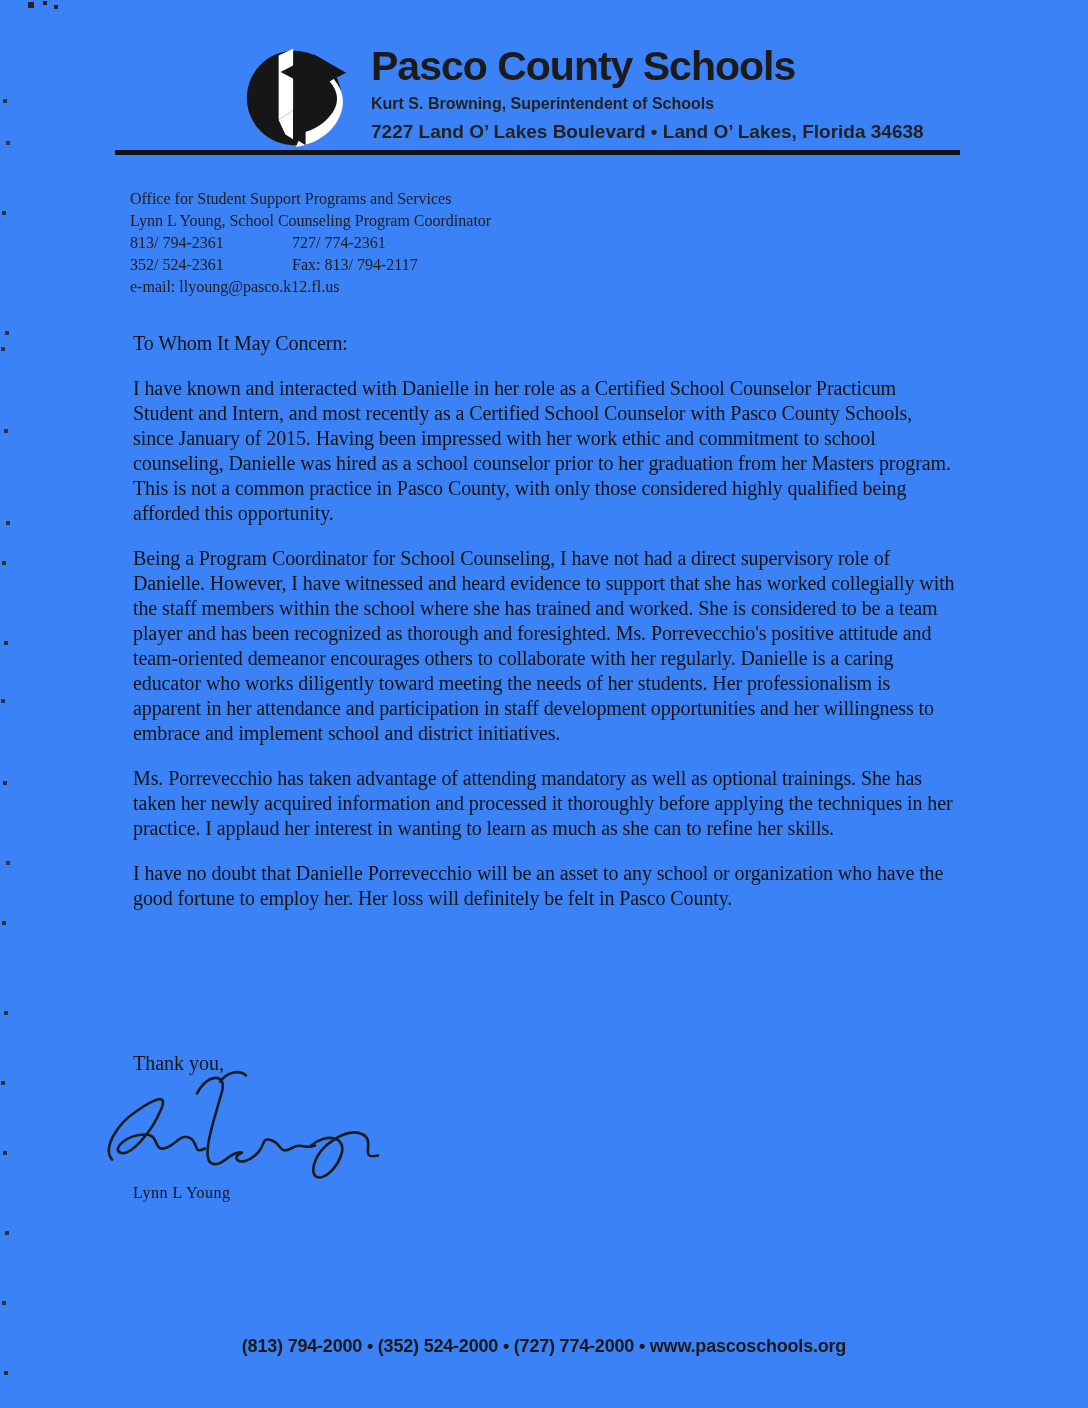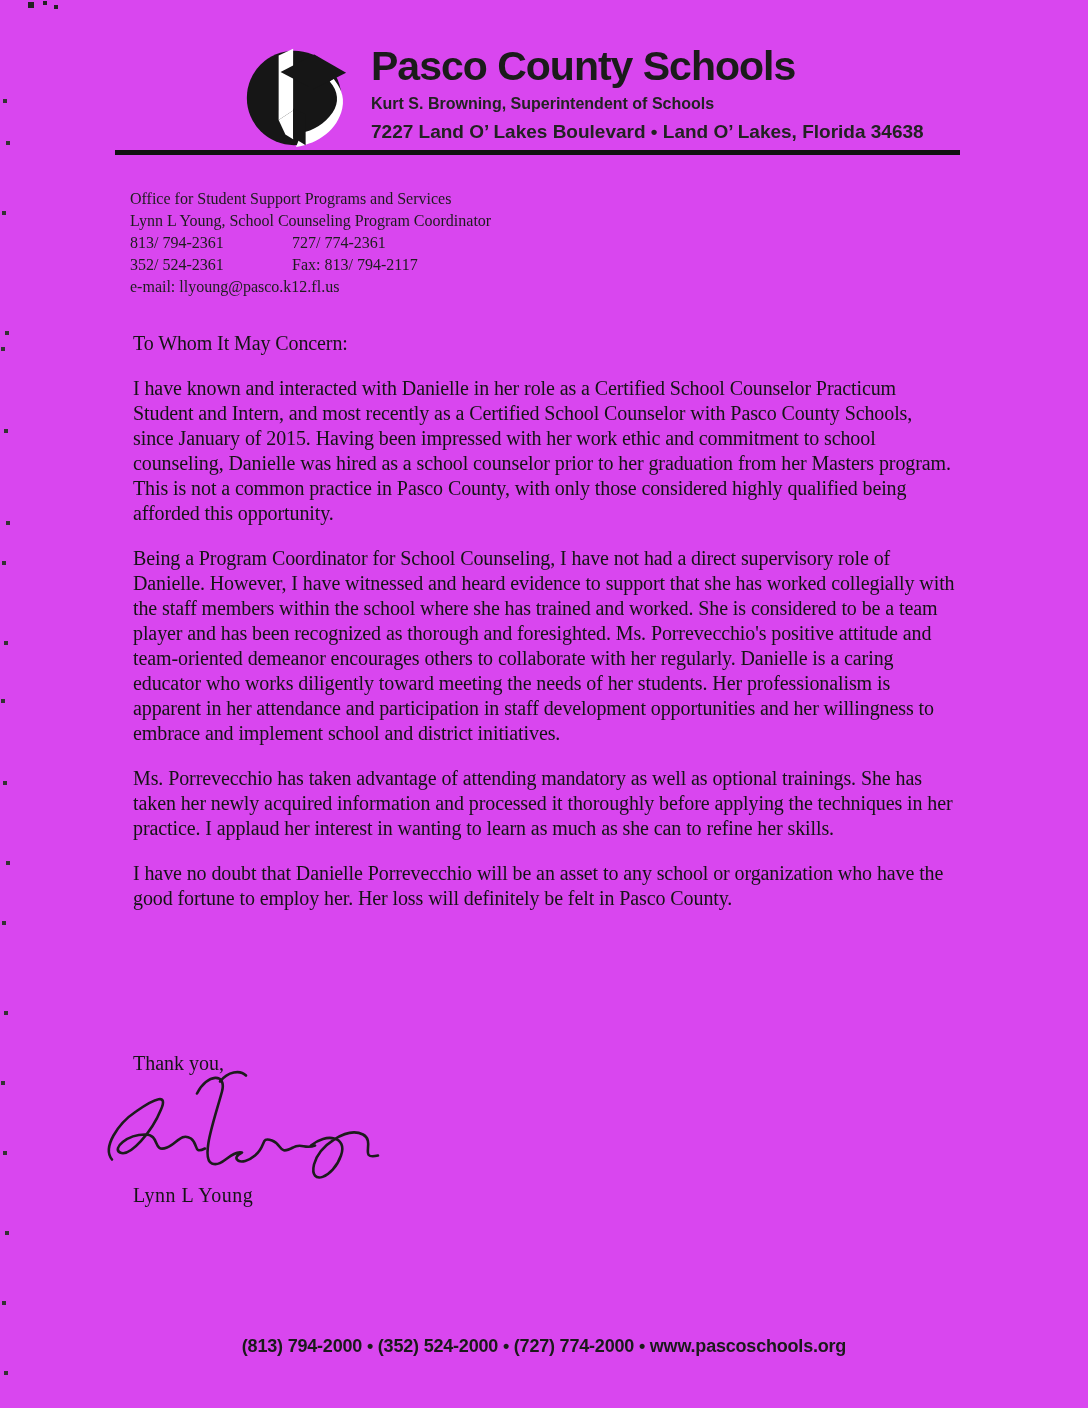--- a/index.html
+++ b/index.html
@@ -1,19 +1,19 @@
 <!DOCTYPE html>
 <html><head>
 <meta charset="utf-8">
 <style>
   html,body{margin:0;padding:0;background:#e8e8e8;}
   .page{
     position:relative;
     width:1088px;height:1408px;
-    background:#d946ef;
+    background:#3b82f6;
     margin:0 auto;
     overflow:hidden;
     font-family:"Liberation Serif", serif;
     color:#151515;
   }
   
   .letterhead{position:absolute;top:43px;left:245px;display:flex;align-items:flex-start;}
   .logo{width:102px;height:106px;flex:0 0 auto;}
   .head-text{margin-left:24px;font-family:"Liberation Sans", sans-serif;}
   .school-name{
@@ -35,21 +35,21 @@
   .body-text{
     position:absolute;top:331px;left:133px;width:824px;
     font-size:20px;line-height:25px;letter-spacing:-0.1px;color:#141414;
   }
   .body-text p{margin:0 0 20px 0;}
   .salutation{margin:0 0 20px 0;}
   
   .closing{position:absolute;top:1052px;left:133px;font-size:20px;}
   .signature{position:absolute;top:1062px;left:100px;width:310px;height:128px;}
   .signature path{fill:none;stroke:#1c1c1c;stroke-width:2.6;stroke-linecap:round;stroke-linejoin:round;}
-  .signatory{position:absolute;top:1184px;left:133px;font-size:20px;letter-spacing:0.5px;}
+  .signatory{position:absolute;top:1184px;left:133px;font-size:16px;letter-spacing:0.5px;}
   
   .footer{
     position:absolute;top:1336px;left:0;width:100%;
     text-align:center;
     font-family:"Liberation Sans", sans-serif;
     font-size:18px;font-weight:bold;color:#1a1a1a;letter-spacing:-0.2px;
   }
   
   .specks{position:absolute;top:0;left:0;width:2px;height:2px;background:transparent;
     box-shadow:

